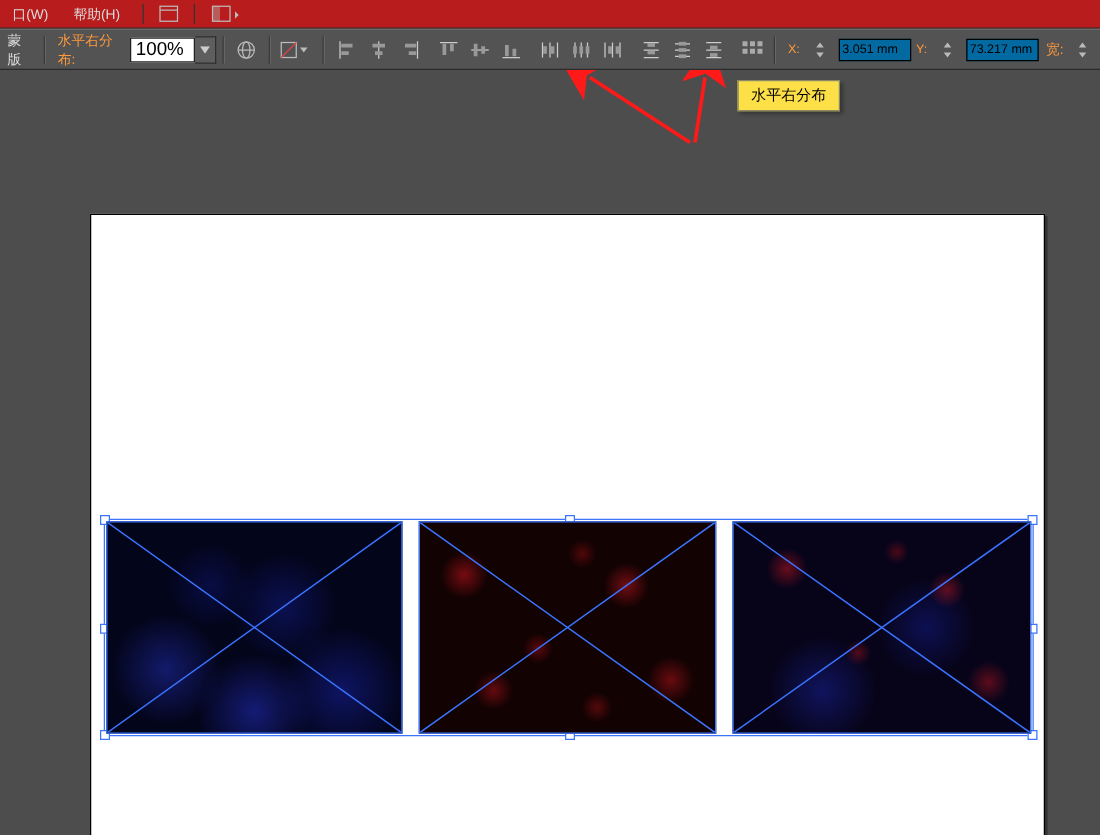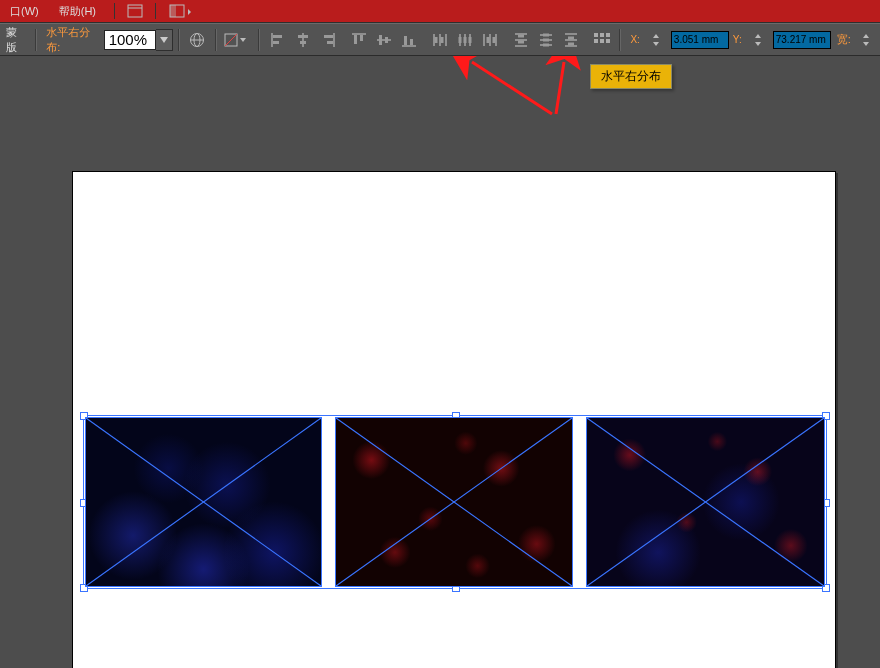--- a/index.html
+++ b/index.html
@@ -20,21 +20,21 @@
 .xy input{width:52px;height:16px;background:#0369a1;color:#000;border:1px solid #000;font-size:10px;padding:0 2px}
 .canvas-area{position:absolute;left:0;top:56px;right:0;bottom:0;background:#4d4d4d}
 .artboard{position:absolute;left:72px;top:115px;width:762px;height:497px;background:#fff;border:1px solid #000;box-shadow:2px 2px 0 rgba(0,0,0,.35)}
 .sel-bbox{position:absolute;border:1px solid #3a74ff;pointer-events:none}
 .handle{position:absolute;width:6px;height:6px;background:#fff;border:1px solid #3a74ff}
 .img-frame{position:absolute;border:1px solid #3a74ff;overflow:hidden}
 .img-frame .xline{position:absolute;left:0;top:0;width:100%;height:100%;pointer-events:none}
 .noise-blue{background:#03051a;background-image:radial-gradient(circle at 20% 70%,rgba(30,40,160,.6) 0,transparent 20%),radial-gradient(circle at 60% 40%,rgba(20,30,150,.45) 0,transparent 25%),radial-gradient(circle at 80% 80%,rgba(25,35,170,.5) 0,transparent 22%),radial-gradient(circle at 35% 30%,rgba(15,25,130,.4) 0,transparent 18%),radial-gradient(circle at 50% 90%,rgba(35,45,190,.55) 0,transparent 24%)}
 .noise-red{background:#120202;background-image:radial-gradient(circle at 15% 25%,rgba(200,20,30,.55) 0,transparent 8%),radial-gradient(circle at 40% 60%,rgba(180,15,25,.45) 0,transparent 7%),radial-gradient(circle at 70% 30%,rgba(210,25,35,.5) 0,transparent 9%),radial-gradient(circle at 85% 75%,rgba(190,20,30,.5) 0,transparent 8%),radial-gradient(circle at 55% 15%,rgba(170,15,20,.4) 0,transparent 6%),radial-gradient(circle at 25% 80%,rgba(200,20,30,.45) 0,transparent 7%),radial-gradient(circle at 60% 88%,rgba(185,18,25,.4) 0,transparent 6%)}
 .noise-mix{background:#07041a;background-image:radial-gradient(circle at 18% 22%,rgba(200,20,30,.5) 0,transparent 7%),radial-gradient(circle at 42% 62%,rgba(190,20,28,.4) 0,transparent 6%),radial-gradient(circle at 72% 32%,rgba(205,25,35,.45) 0,transparent 7%),radial-gradient(circle at 86% 76%,rgba(195,22,30,.45) 0,transparent 7%),radial-gradient(circle at 30% 80%,rgba(25,35,160,.5) 0,transparent 20%),radial-gradient(circle at 65% 50%,rgba(20,30,150,.45) 0,transparent 22%),radial-gradient(circle at 55% 14%,rgba(180,18,25,.38) 0,transparent 5%)}
-.tooltip{position:absolute;background:#eab308;color:#000;border:1px solid #8a8a66;padding:3px 10px;font-size:12px;box-shadow:2px 2px 3px rgba(0,0,0,.3)}
+.tooltip{position:absolute;background:#fde047;color:#000;border:1px solid #8a8a66;padding:3px 10px;font-size:12px;box-shadow:2px 2px 3px rgba(0,0,0,.3)}
 svg{display:block}
 </style>
 </head>
 <body>
 
 <div class="menubar">
   <span class="menu-item">口(W)</span>
   <span class="menu-item">帮助(H)</span>
   <span class="divider"></span>
   <span class="mb-icon">

